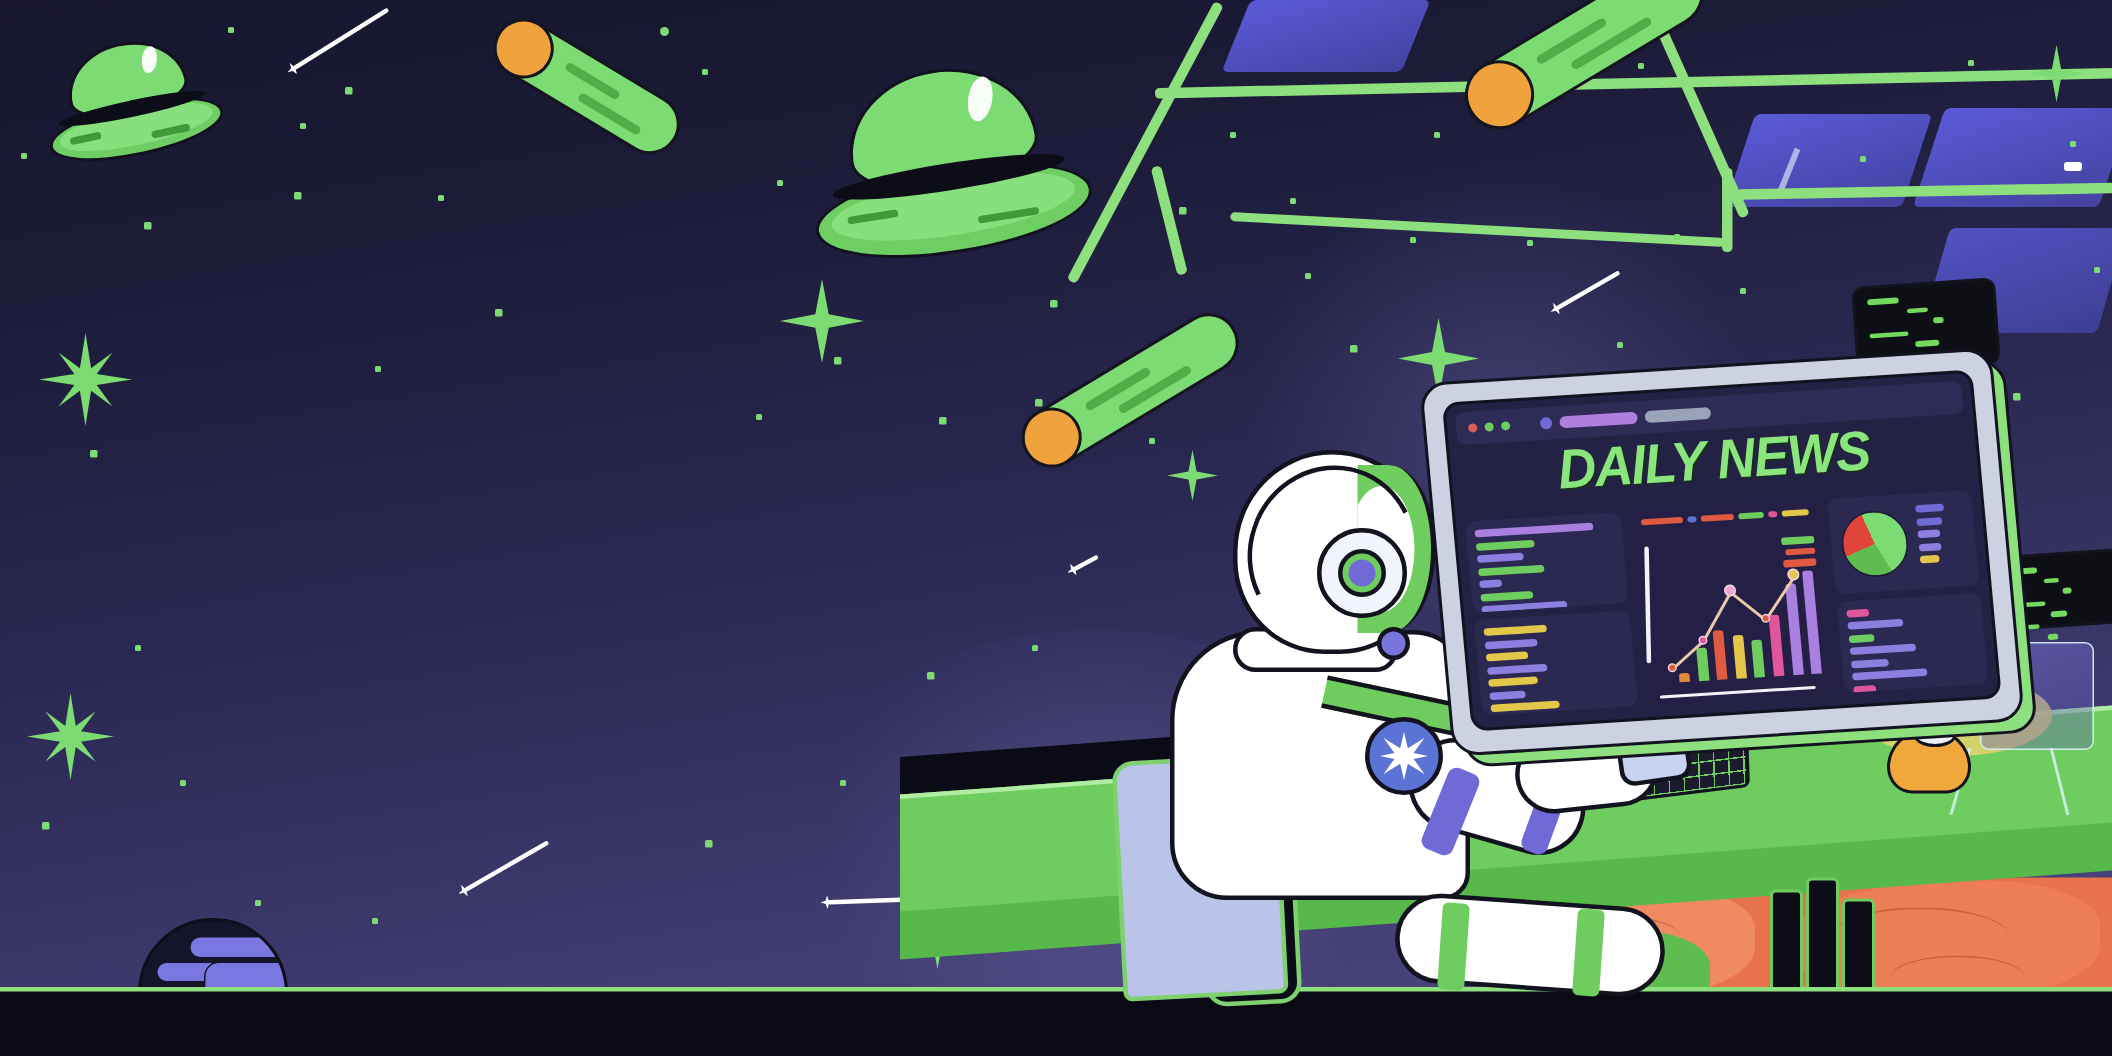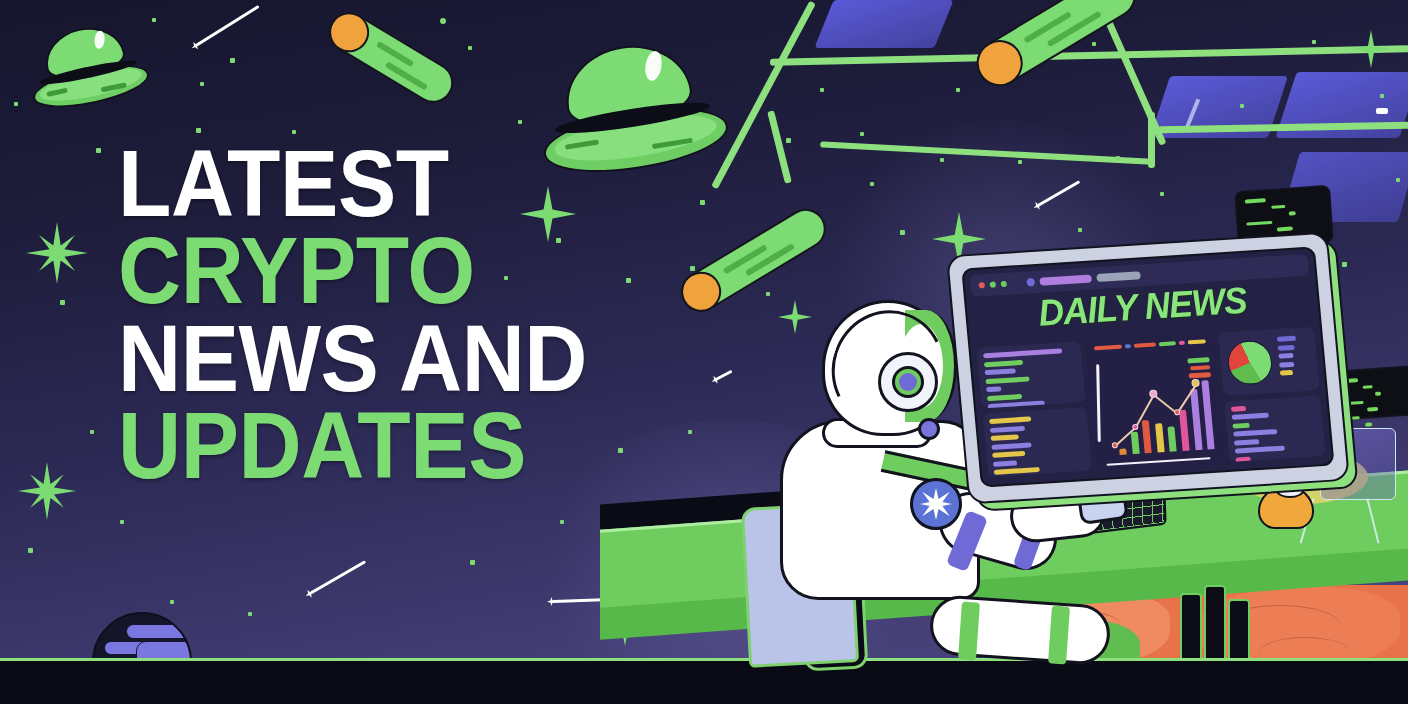--- a/index.html
+++ b/index.html
@@ -455,26 +455,20 @@
   <div id="planet">
     <div class="bandp" style="left:32px;top:10px;width:78px;height:15px;"></div>
     <div class="bandp" style="left:10px;top:27px;width:84px;height:14px;"></div>
     <div class="bandp" style="left:42px;top:27px;width:58px;height:29px;"></div>
     <div class="bandp" style="left:4px;top:44px;width:62px;height:14px;"></div>
     <div class="bandp" style="left:20px;top:58px;width:84px;height:14px;"></div>
     <div class="bandp" style="left:8px;top:72px;width:52px;height:14px;"></div>
     <div class="bandp" style="left:26px;top:84px;width:72px;height:14px;"></div>
   </div>
 
-  <div id="headline">
-    <div class="ln w">LATEST</div>
-    <div class="ln g">CRYPTO</div>
-    <div class="ln w">NEWS AND</div>
-    <div class="ln g">UPDATES</div>
-  </div>
 
   <div id="marsland">
     <div class="blob" style="left:10px;top:8px;width:150px;height:70px;background:#f08a61;"></div>
     <div class="blob" style="left:180px;top:2px;width:210px;height:80px;background:#ec7d54;"></div>
     <div class="line" style="left:30px;top:26px;width:80px;height:26px;"></div>
     <div class="line" style="left:210px;top:20px;width:120px;height:40px;"></div>
     <div class="line" style="left:250px;top:52px;width:90px;height:30px;"></div>
   </div>
   <div id="greenHill"></div>
   <div id="greenTanks">

